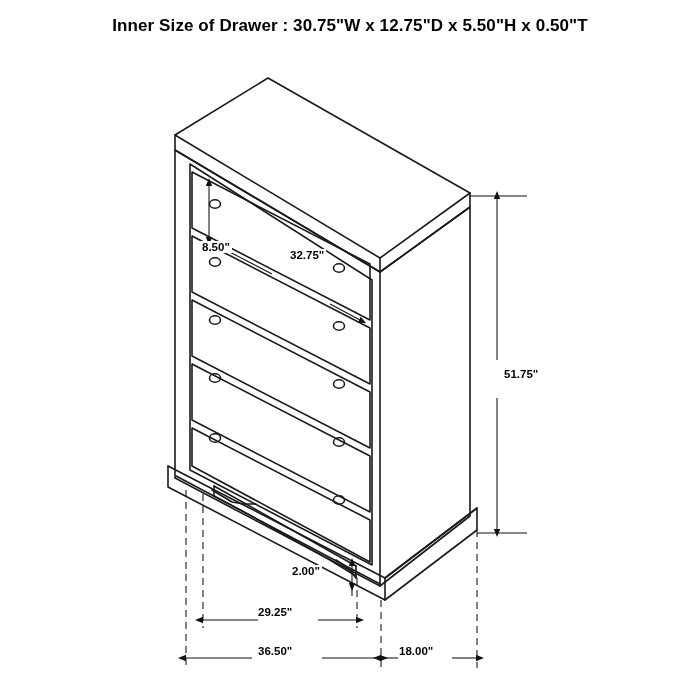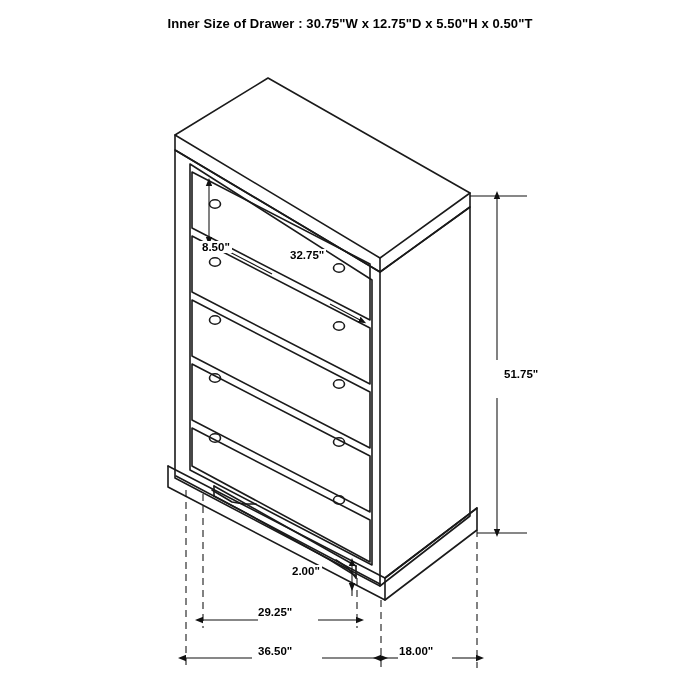--- a/index.html
+++ b/index.html
@@ -19,21 +19,21 @@
     position: relative;
     width: 700px;
     height: 700px;
   }
   #title {
     position: absolute;
     top: 16px;
     left: 0;
     width: 700px;
     text-align: center;
-    font-size: 13px;
+    font-size: 17px;
     font-weight: bold;
     letter-spacing: 0.1px;
     color: #000;
   }
   svg#drawing {
     position: absolute;
     top: 0;
     left: 0;
     width: 700px;
     height: 700px;

